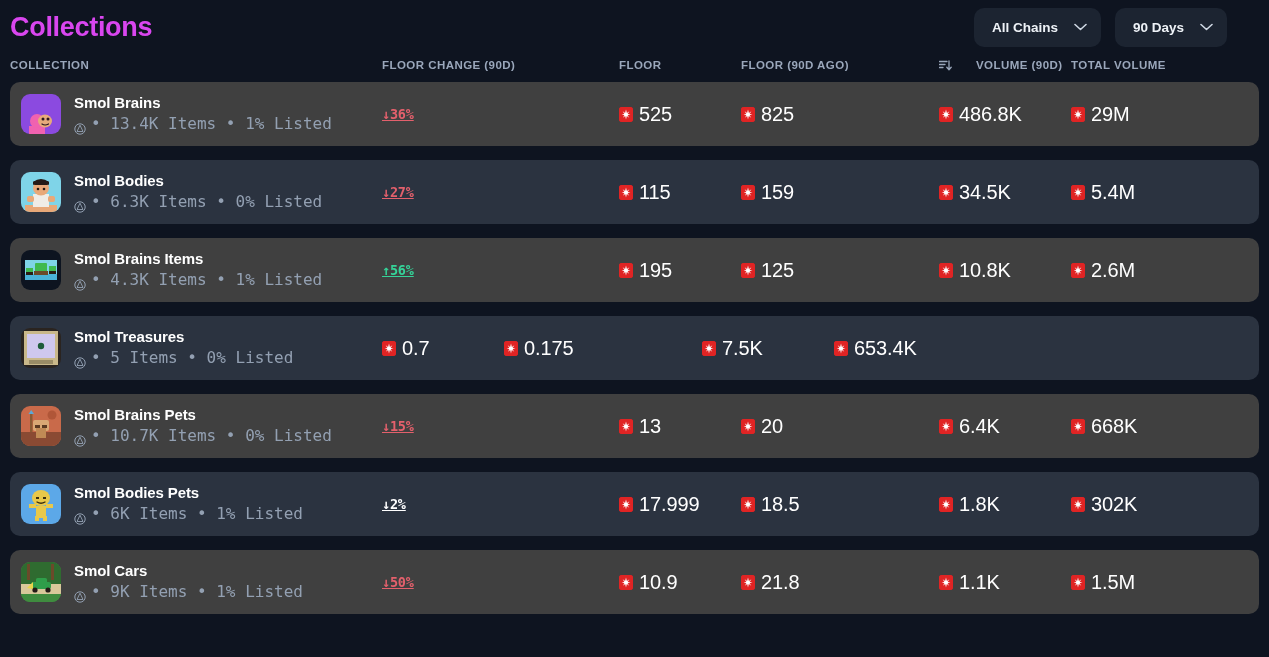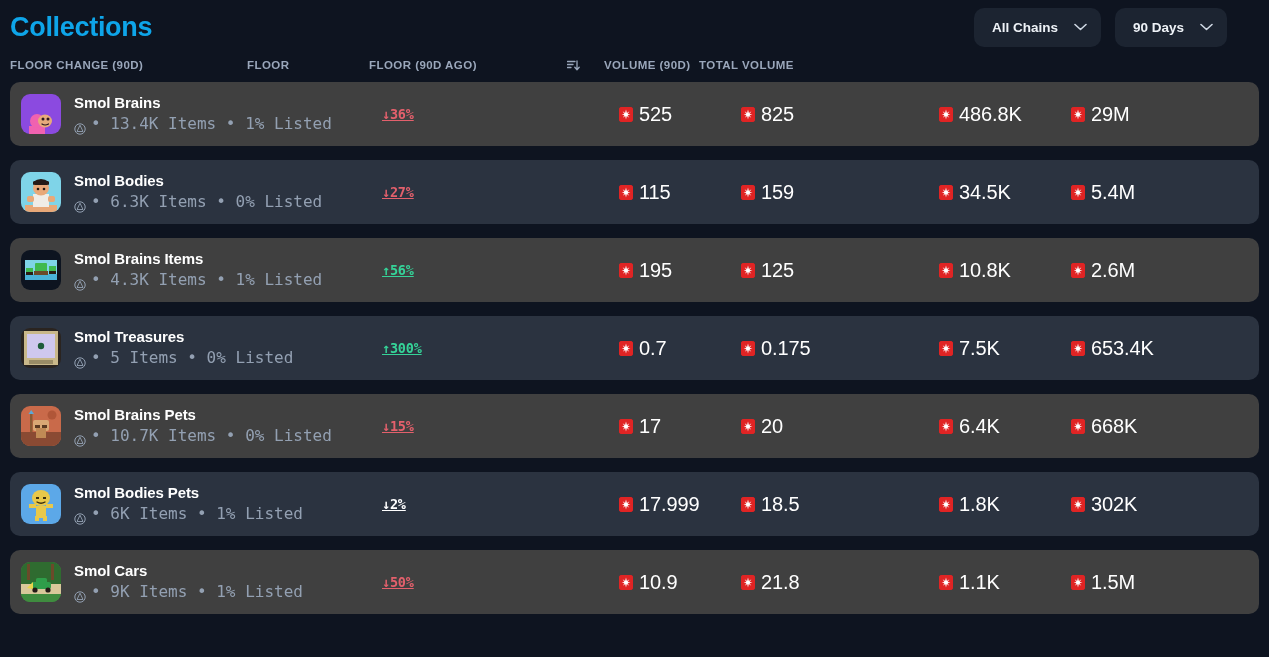--- a/index.html
+++ b/index.html
@@ -26,21 +26,21 @@
     align-items: center;
     justify-content: space-between;
     padding: 6px 10px 0 10px;
     height: 48px;
   }
 
   .page-title {
     font-size: 27px;
     font-weight: 700;
     letter-spacing: -0.3px;
-    color: #0ea5e9;
+    color: #d946ef;
     line-height: 1;
   }
 
   .topbar-controls { display: flex; gap: 14px; align-items: center; padding-right: 32px; }
 
   .dropdown {
     display: flex;
     align-items: center;
     gap: 16px;
     background: #1c2431;
@@ -192,20 +192,23 @@
           </svg>
         </span>
       </div>
 
     </div>
   </div>
 
   <div class="table">
 
     <div class="thead">
+      <div class="th c-collection">
+        <span>COLLECTION</span>
+      </div>
       <div class="th c-change">
         <span>FLOOR CHANGE (90D)</span>
       </div>
       <div class="th c-floor">
         <span>FLOOR</span>
       </div>
       <div class="th c-floorold">
         <span>FLOOR (90D AGO)</span>
       </div>
       <div class="th c-vol">
@@ -471,23 +474,20 @@
             <span class="chain-icon">
               <svg viewBox="0 0 12 12" xmlns="http://www.w3.org/2000/svg">
                 <circle cx="6" cy="6" r="5.2" fill="none" stroke="#93a0b2" stroke-width="1"></circle>
                 <path d="M6 2.2 L9 8.5 H3 Z" fill="none" stroke="#93a0b2" stroke-width="0.9"></path>
               </svg>
             </span>
             <span>• 5 Items • 0% Listed</span>
           </span>
         </span>
       </div>
-      <div class="cell c-change">
-        <span class="change up">↑300%</span>
-      </div>
       <div class="cell c-floor">
         <span class="token-val">
           <span class="token-icon">
             <svg viewBox="0 0 14 15" xmlns="http://www.w3.org/2000/svg">
               <rect width="14" height="15" rx="3" fill="#e02424"></rect>
               <path d="M7 2.6 L7.9 6.1 L10.4 4.3 L8.6 7.1 L11.4 7.6 L8.6 8.2 L10.2 10.8 L7.8 9 L7 12.4 L6.2 9 L3.9 10.8 L5.4 8.2 L2.7 7.6 L5.4 7.1 L3.7 4.3 L6.1 6.1 Z" fill="#ffffff"></path>
             </svg>
           </span>
           <span class="token-num">0.7</span>
         </span>
@@ -559,21 +559,21 @@
         <span class="change down">↓15%</span>
       </div>
       <div class="cell c-floor">
         <span class="token-val">
           <span class="token-icon">
             <svg viewBox="0 0 14 15" xmlns="http://www.w3.org/2000/svg">
               <rect width="14" height="15" rx="3" fill="#e02424"></rect>
               <path d="M7 2.6 L7.9 6.1 L10.4 4.3 L8.6 7.1 L11.4 7.6 L8.6 8.2 L10.2 10.8 L7.8 9 L7 12.4 L6.2 9 L3.9 10.8 L5.4 8.2 L2.7 7.6 L5.4 7.1 L3.7 4.3 L6.1 6.1 Z" fill="#ffffff"></path>
             </svg>
           </span>
-          <span class="token-num">17</span>
+          <span class="token-num">13</span>
         </span>
       </div>
       <div class="cell c-floorold">
         <span class="token-val">
           <span class="token-icon">
             <svg viewBox="0 0 14 15" xmlns="http://www.w3.org/2000/svg">
               <rect width="14" height="15" rx="3" fill="#e02424"></rect>
               <path d="M7 2.6 L7.9 6.1 L10.4 4.3 L8.6 7.1 L11.4 7.6 L8.6 8.2 L10.2 10.8 L7.8 9 L7 12.4 L6.2 9 L3.9 10.8 L5.4 8.2 L2.7 7.6 L5.4 7.1 L3.7 4.3 L6.1 6.1 Z" fill="#ffffff"></path>
             </svg>
           </span>

